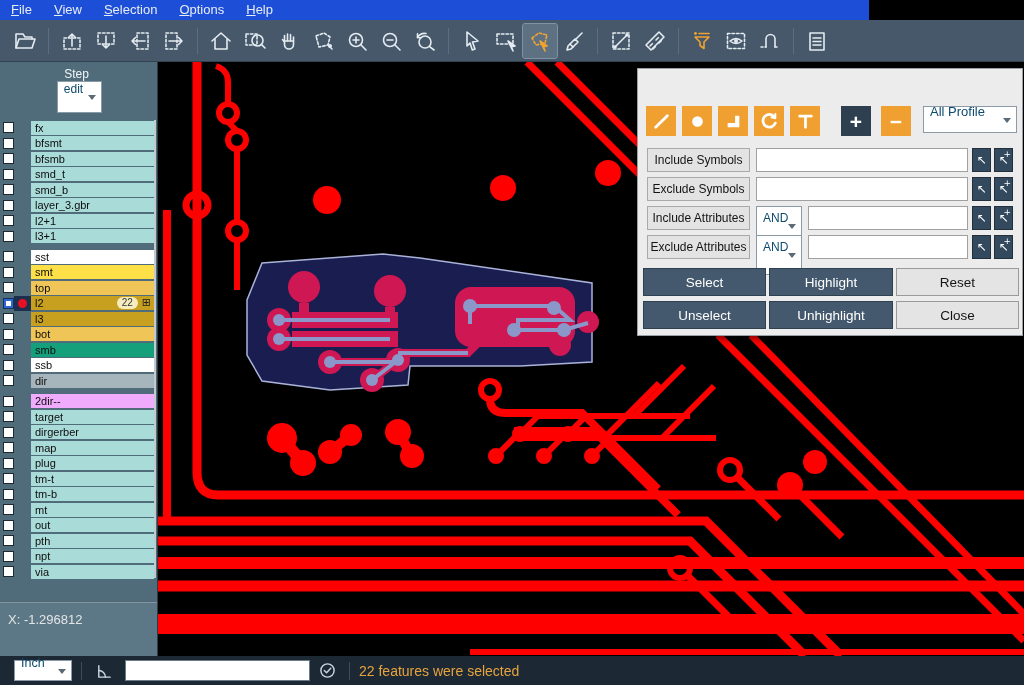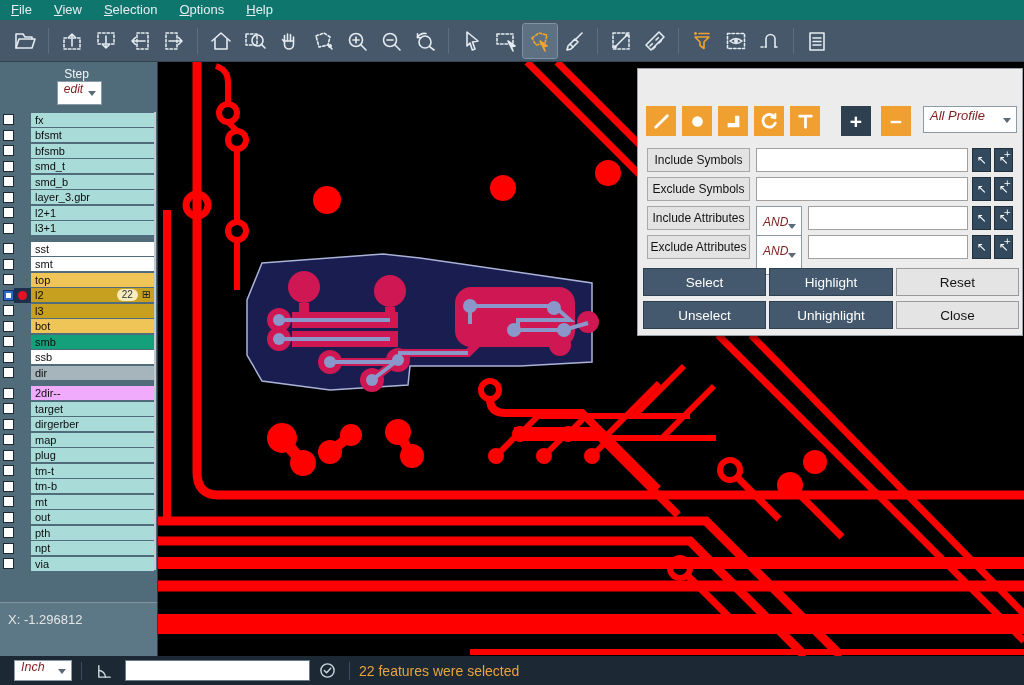--- a/index.html
+++ b/index.html
@@ -1,22 +1,22 @@
 <!DOCTYPE html>
 <html><head>
 <meta charset="utf-8">
 <style>
   * { margin:0; padding:0; box-sizing:border-box; }
   html,body { width:1024px; height:685px; overflow:hidden; background:#000;
     font-family:"Liberation Sans","DejaVu Sans",sans-serif; }
   .app { position:relative; width:1024px; height:685px; }
 
   
-  .menubar { position:absolute; left:0; top:0; width:1024px; height:20px;
-    background:#0f766e; display:flex; align-items:center; }
+  .menubar { position:absolute; left:0; top:0; width:869px; height:20px;
+    background:#1d4ed8; display:flex; align-items:center; }
   .menu-item { color:#e8edf2; font-size:13px; padding:0 11px; height:20px;
     line-height:20px; cursor:default; }
   .menu-item::first-letter { text-decoration:underline; }
 
   
   .toolbar { position:absolute; left:0; top:20px; width:1024px; height:42px;
     background:#46586a; border-bottom:1px solid #33424f;
     display:flex; align-items:center; padding-left:8px; }
   .tbtn { width:34px; height:34px; display:flex; align-items:center; justify-content:center;
     border-radius:2px; flex:0 0 auto; }
@@ -24,22 +24,22 @@
   .tbtn.active { background:#5d7183; outline:1px solid #7e93a4; }
   .tbtn.active svg { stroke:#f0a330; }
   .tbtn.orange svg { stroke:#f0a330; }
   .tsep { width:1px; height:26px; background:#5c6e7f; margin:0 6px; flex:0 0 auto; }
 
   
   .sidebar { position:absolute; left:0; top:62px; width:158px; height:594px;
     background:#506c7b; display:flex; flex-direction:column; border-right:1px solid #2c3b46; }
   .step-row { display:flex; align-items:center; padding:5px 3px 4px 5px;flex-direction:column; }
   .step-label { color:#f2f6f9; font-size:12px; margin-right:6px; }
-  .combo { position:relative; background:#fff; border:1px solid #8a9aa6; color:#7f1d1d;
-    font-size:12px; display:flex; align-items:center; padding:0 18px 8px 6px;font-style:italic; }
+  .combo { position:relative; background:#fff; border:1px solid #8a9aa6; color:#0c4a6e;
+    font-size:12px; display:flex; align-items:center; padding:0 18px 16px 6px; }
   .combo::after { content:""; position:absolute; right:5px; top:50%; margin-top:-2px;
     border-left:4px solid transparent; border-right:4px solid transparent; border-top:5px solid #5a6a76; }
   .step-combo { flex:1; height:23px; }
   .layer-list { position:relative; margin-top:3px; }
   .layer-scrollstrip { position:absolute; right:1px; top:0; width:2px; height:458px;
     background:#d5dbdf; opacity:.85; }
   .layer-group { margin-bottom:5px; }
   .layer-row { height:15.5px; display:flex; align-items:center; padding-left:3px; }
   .cb { width:11px; height:11px; background:#fff; border:1.5px solid #1d2830; flex:0 0 auto; }
   .cb.cb-on { background:#2f66d0; border-color:#12325e; position:relative; }
@@ -422,21 +422,21 @@
         </div>
         <div class="layer-group">
           <div class="layer-row">
             <span class="cb"></span>
             <span class="dotcell"></span>
             <span class="lname" style="background: rgb(255, 255, 255);">sst</span>
           </div>
           <div class="layer-row">
             <span class="cb"></span>
             <span class="dotcell"></span>
-            <span class="lname" style="background: #ffffff;">smt</span>
+            <span class="lname" style="background: #fde047;">smt</span>
           </div>
           <div class="layer-row">
             <span class="cb"></span>
             <span class="dotcell"></span>
             <span class="lname" style="background: rgb(239, 197, 87);">top</span>
           </div>
           <div class="layer-row">
             <span class="cb cb-on"></span>
             <span class="dotcell dot-on">
               <span class="dot"></span>

